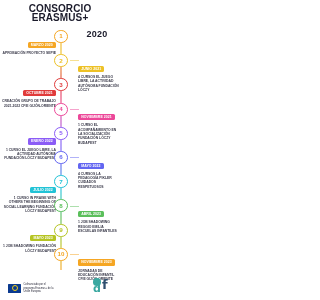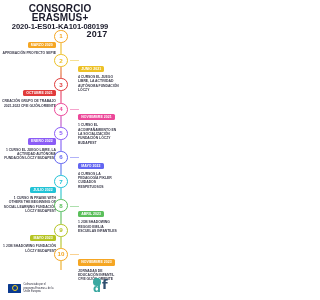--- a/index.html
+++ b/index.html
@@ -62,25 +62,24 @@
   .df-f{position:absolute;left:9px;top:1.5px;font-size:13px;font-weight:bold;color:#2f4f6f;line-height:12px;
         font-family:"DejaVu Sans",sans-serif;}
 </style>
 </head>
 <body>
 
 <div class="poster">
 
   <div class="header">
     <div class="title-1">CONSORCIO ERASMUS+</div>
-    <div class="title-2">2020-1-ES01-KA101-080199</div>
   </div>
 
   <div class="years">
-    <div class="year">2017</div>
+    <div class="year">2020</div>
   </div>
 
   <div class="spine"></div>
 
   <div id="rows">
       <div class="row" style="top: 36.5px;">
         <div class="connector conn-left" style="background: rgb(245, 166, 35);"></div>
         <div class="node" style="border-color: rgb(245, 166, 35);">
           <span style="color: rgb(245, 166, 35);">1</span>
         </div>

